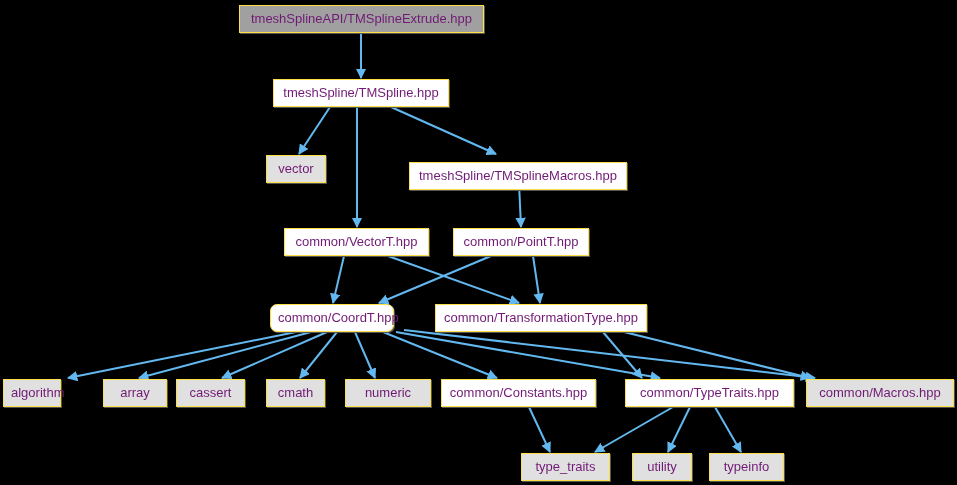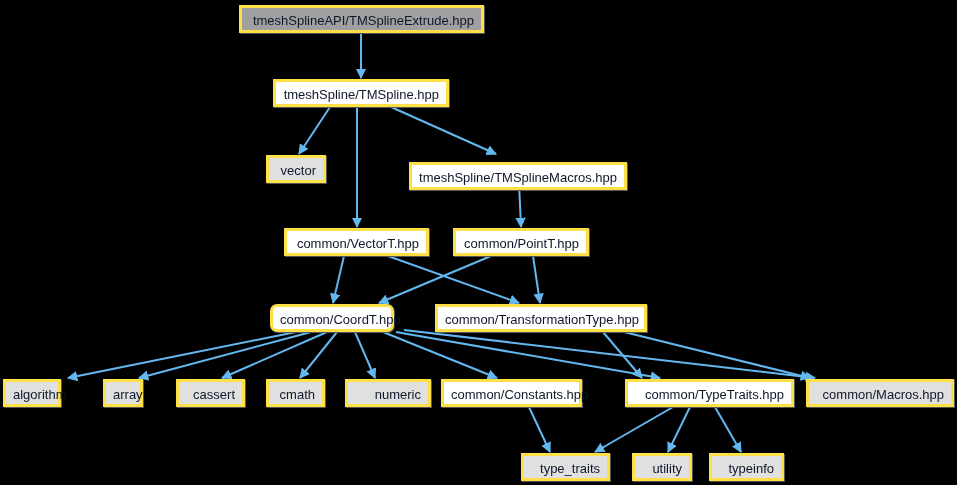--- a/index.html
+++ b/index.html
@@ -21,25 +21,25 @@
     top: 0;
     width: 957px;
     height: 485px;
     pointer-events: none;
   }
   .node {
     position: absolute;
     box-sizing: border-box;
     height: 28px;
     line-height: 26px;
-    text-align: right;
+    text-align: center;
     font-size: 13px;
-    color: #0f172a;
+    color: #701a75;
     white-space: nowrap;
-    border: 3px solid #fde047;
+    border: 1px solid #fde047;
     box-shadow: 1px 1px 0 0 #555555;
     z-index: 2;
   }
   .node .lbl {
     display: block;
     padding: 0 7px;
     pointer-events: none;
   }
   .fill-white { background: #ffffff; }
   .fill-light { background: #e0e0e0; }
@@ -104,33 +104,33 @@
       </div>
       <div class="node fill-white" style="left: 270px; top: 304px; width: 124px; border-radius: 7px;">
         <span class="lbl">common/CoordT.hpp</span>
       </div>
       <div class="node fill-white" style="left: 435px; top: 304px; width: 212px;">
         <span class="lbl">common/TransformationType.hpp</span>
       </div>
       <div class="node fill-light" style="left: 3px; top: 379px; width: 58px;">
         <span class="lbl">algorithm</span>
       </div>
-      <div class="node fill-light" style="left: 103px; top: 379px; width: 40px;">
+      <div class="node fill-light" style="left: 103px; top: 379px; width: 64px;">
         <span class="lbl">array</span>
       </div>
       <div class="node fill-light" style="left: 176px; top: 379px; width: 69px;">
         <span class="lbl">cassert</span>
       </div>
       <div class="node fill-light" style="left: 266px; top: 379px; width: 59px;">
         <span class="lbl">cmath</span>
       </div>
       <div class="node fill-light" style="left: 345px; top: 379px; width: 86px;">
         <span class="lbl">numeric</span>
       </div>
-      <div class="node fill-white" style="left: 441px; top: 379px; width: 141px;">
+      <div class="node fill-white" style="left: 441px; top: 379px; width: 155px;">
         <span class="lbl">common/Constants.hpp</span>
       </div>
       <div class="node fill-white" style="left: 625px; top: 379px; width: 169px;">
         <span class="lbl">common/TypeTraits.hpp</span>
       </div>
       <div class="node fill-light" style="left: 806px; top: 379px; width: 148px;">
         <span class="lbl">common/Macros.hpp</span>
       </div>
       <div class="node fill-light" style="left: 521px; top: 453px; width: 89px;">
         <span class="lbl">type_traits</span>

